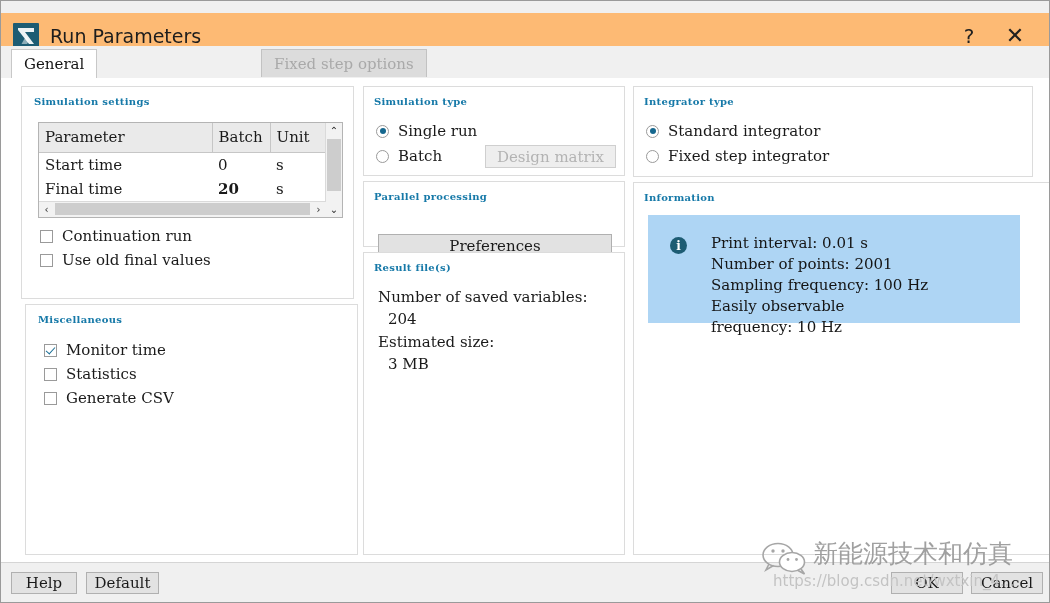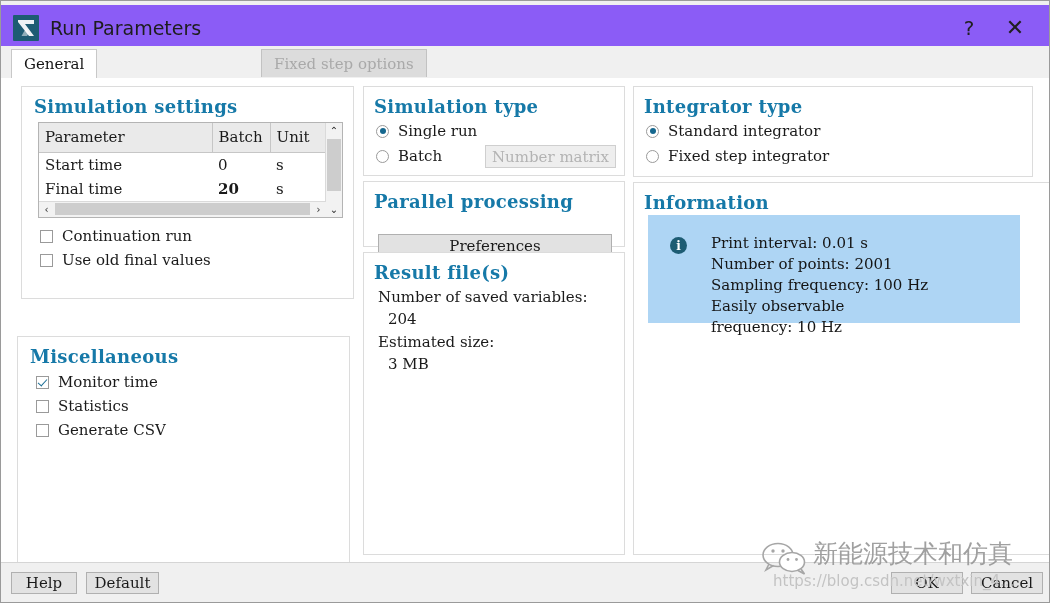--- a/index.html
+++ b/index.html
@@ -17,24 +17,24 @@
     box-sizing: border-box;
     background: #f0f0f0;
     border: 1px solid #9a9a9a;
     overflow: hidden;
     font-family: "DejaVu Serif", serif;
   }
 
   
   .titlebar {
     position: absolute;
-    left: 0; top: 4px;
+    left: 0; top: 12px;
     width: 1050px;
     height: 45px;
-    background: #8b5cf6;
+    background: #fdba74;
     display: flex;
     align-items: center;
   }
   .app-icon {
     width: 26px;
     height: 26px;
     margin-left: 12px;
     background: #1d5c73;
     position: relative;
     flex: none;
@@ -115,21 +115,21 @@
 
   
   .group {
     position: absolute;
     box-sizing: border-box;
     border: 1px solid #dcdcdc;
     background: #ffffff;
   }
   .group-title {
     position: absolute;
-    font-size: 18px;
+    font-size: 10px;
     font-weight: bold;
     color: #1679a8;
     font-family: "DejaVu Serif", serif;
     white-space: nowrap;
     letter-spacing: 0.3px;
   }
 
   
   .tablebox {
     position: absolute;
@@ -493,21 +493,21 @@
       <div class="optrow" style="left:18px; top:140px;">
         <span class="cbox"></span>
         <span class="optlabel">Continuation run</span>
       </div>
       <div class="optrow" style="left:18px; top:164px;">
         <span class="cbox"></span>
         <span class="optlabel">Use old final values</span>
       </div>
     </div>
 
-    <div class="group" style="left:16px; top:226px; width:333px; height:251px;margin-top:32px;">
+    <div class="group" style="left:24px; top:226px; width:333px; height:251px;">
       <div class="group-title" style="left:12px; top:9px;">Miscellaneous</div>
 
       <div class="optrow" style="left:18px; top:36px;">
         <span class="cbox checked"></span>
         <span class="optlabel">Monitor time</span>
       </div>
       <div class="optrow" style="left:18px; top:60px;">
         <span class="cbox"></span>
         <span class="optlabel">Statistics</span>
       </div>
@@ -521,21 +521,21 @@
       <div class="group-title" style="left:10px; top:9px;">Simulation type</div>
 
       <div class="optrow" style="left:12px; top:35px;">
         <span class="radio checked"></span>
         <span class="optlabel">Single run</span>
       </div>
       <div class="optrow" style="left:12px; top:60px;">
         <span class="radio"></span>
         <span class="optlabel">Batch</span>
       </div>
-      <div class="btn disabled" style="left:121px; top:58px; width:131px; height:23px;">Number matrix</div>
+      <div class="btn disabled" style="left:121px; top:58px; width:131px; height:23px;">Design matrix</div>
     </div>
 
     <div class="group" style="left:362px; top:103px; width:262px; height:66px;">
       <div class="group-title" style="left:10px; top:9px;">Parallel processing</div>
       <div class="btn" style="left:14px; top:32px; width:234px; height:24px;margin-top:20px;">Preferences</div>
     </div>
 
     <div class="group" style="left:362px; top:174px; width:262px; height:303px;">
       <div class="group-title" style="left:10px; top:9px;">Result file(s)</div>
       <div class="textline" style="left:14px; top:35px;">Number of saved variables:</div>

